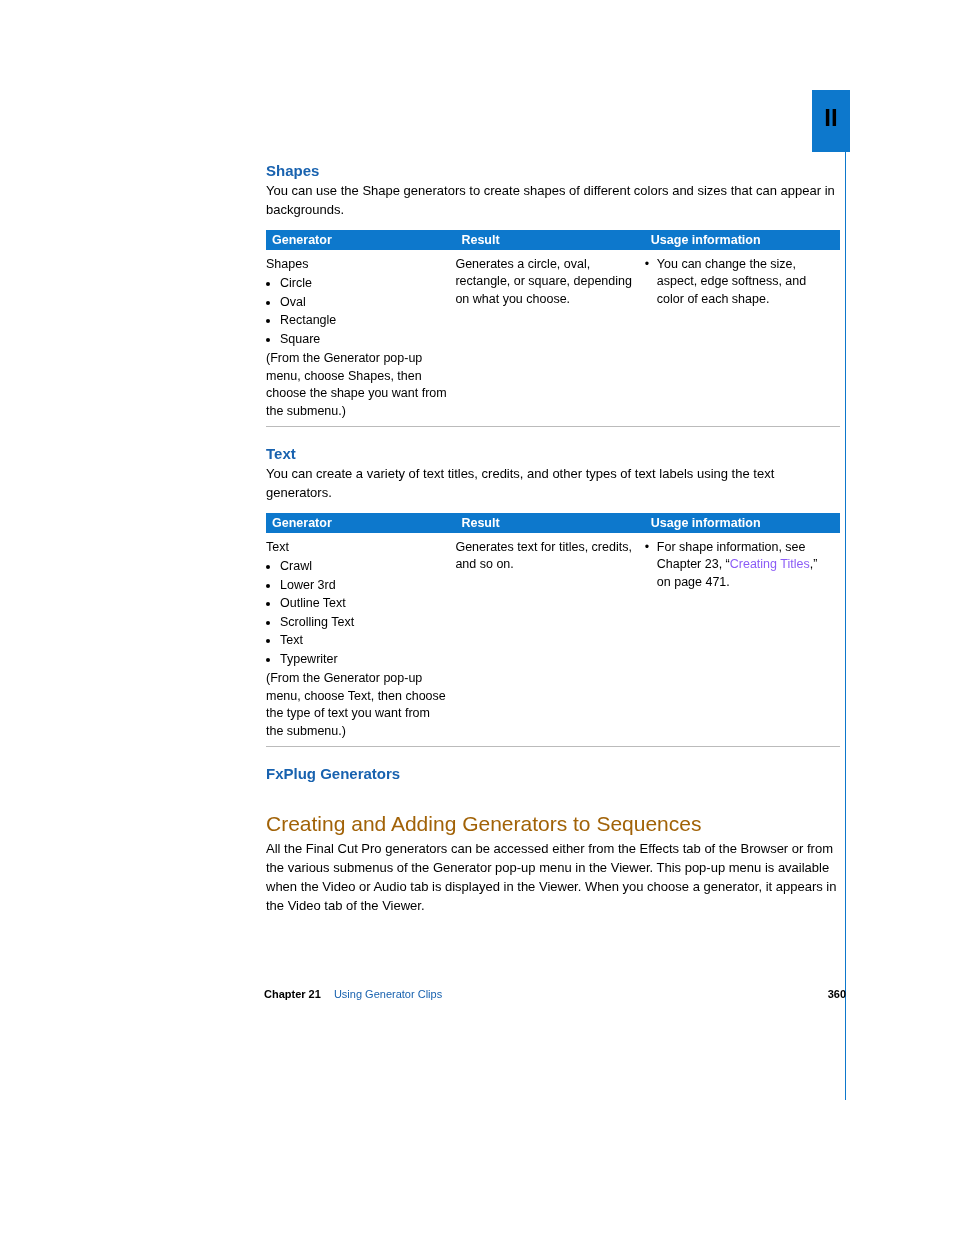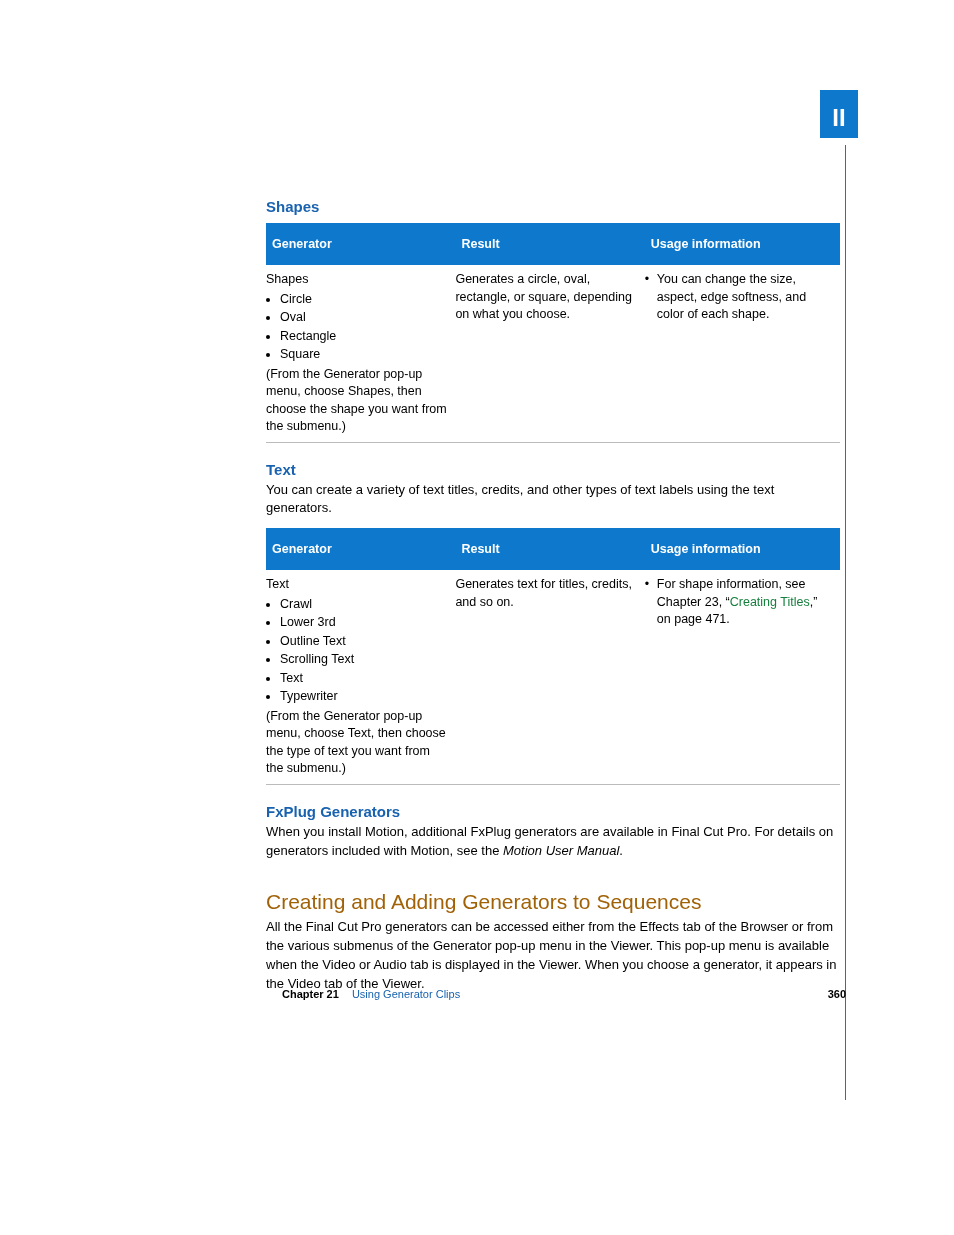--- a/index.html
+++ b/index.html
@@ -13,42 +13,42 @@
   }
   .page {
     position: relative;
     padding: 90px 108px 60px 108px;
     min-height: 1100px;
     box-sizing: border-box;
   }
   .side-tab {
     position: absolute;
     top: 90px;
-    right: 96px;
+    right: 104px;
     width: 38px;
-    height: 48px;
+    height: 62px;
     background: #0d78cc;
-    color: #ffffff;
+    color: #000000;
     font-size: 24px;
     font-weight: 600;
     text-align: center;
     line-height: 55px;
   }
   .side-rule {
     position: absolute;
     top: 145px;
     right: 108px;
     width: 1px;
     height: 1010px;
     background: #0d78cc;
   }
   .content {
     width: 574px;
     margin-left: 158px;
-    margin-top: 108px;
+    margin-top: 72px;
   }
   h3 {
     color: #1862af;
     font-size: 15px;
     font-weight: 600;
     margin: 18px 0 3px 0;
   }
   h2 {
     color: #a16207;
     font-size: 21px;
@@ -65,21 +65,21 @@
     border-collapse: collapse;
     width: 100%;
     margin: 8px 0 4px 0;
     font-size: 12.5px;
   }
   th {
     background: #0d78cc;
     color: #fff;
     text-align: left;
     font-weight: 600;
-    padding: 14px 6px;
+    padding: 3px 6px;
   }
   td {
     vertical-align: top;
     padding: 6px 6px 6px 0;
     line-height: 1.4;
   }
   tbody tr td { border-bottom: 0.5px solid #bbb; }
   td ul {
     margin: 2px 0 2px 0;
     padding-left: 14px;
@@ -87,24 +87,24 @@
   td ul li { margin: 1px 0; }
   .col-gen   { width: 33%; }
   .col-res   { width: 33%; }
   .col-use   { width: 34%; }
   .usage-bullet { padding-left: 12px; position: relative; }
   .usage-bullet::before {
     content: "•";
     position: absolute;
     left: 0;
   }
-  .xref { color: #15803d; }
+  .xref { color: #8b5cf6; }
   .footer {
     position: absolute;
-    left: 282px;
+    left: 264px;
     right: 108px;
     bottom: 100px;
     font-size: 11px;
     display: flex;
     justify-content: space-between;
   }
   .footer .left { }
   .footer .chapnum { font-weight: 700; }
   .footer .chapname { color: #1862af; margin-left: 10px; }
   .footer .pagenum { font-weight: 700; }
@@ -112,20 +112,21 @@
 </head>
 <body>
 
 <div class="page">
   <div class="side-tab">II</div>
   <div class="side-rule"></div>
 
   <div class="content">
 
     <h3>Shapes</h3>
+    <p>You can use the Shape generators to create shapes of different colors and sizes that can appear in backgrounds.</p>
 
     <table>
       <thead>
         <tr>
           <th class="col-gen">Generator</th>
           <th class="col-res">Result</th>
           <th class="col-use">Usage information</th>
         </tr>
       </thead>
       <tbody>
@@ -177,23 +178,20 @@
           <td>
             <div class="usage-bullet">
               <span>For shape information, see Chapter 23, “</span><span class="xref">Creating Titles</span><span>,” on page 471.</span>
             </div>
           </td>
         </tr>
       </tbody>
     </table>
 
     <h3>FxPlug Generators</h3>
-    <p>
-      <span>When you install Motion, additional FxPlug generators are available in Final Cut Pro. For details on generators included with Motion, see the </span><span class="italic">Motion User Manual</span><span>.</span>
-    </p>
 
     <h2>Creating and Adding Generators to Sequences</h2>
     <p>All the Final Cut Pro generators can be accessed either from the Effects tab of the Browser or from the various submenus of the Generator pop-up menu in the Viewer. This pop-up menu is available when the Video or Audio tab is displayed in the Viewer. When you choose a generator, it appears in the Video tab of the Viewer.</p>
 
   </div>
 
   <div class="footer">
     <div class="left">
       <span class="chapnum">Chapter 21</span>
       <span class="chapname">Using Generator Clips</span>

